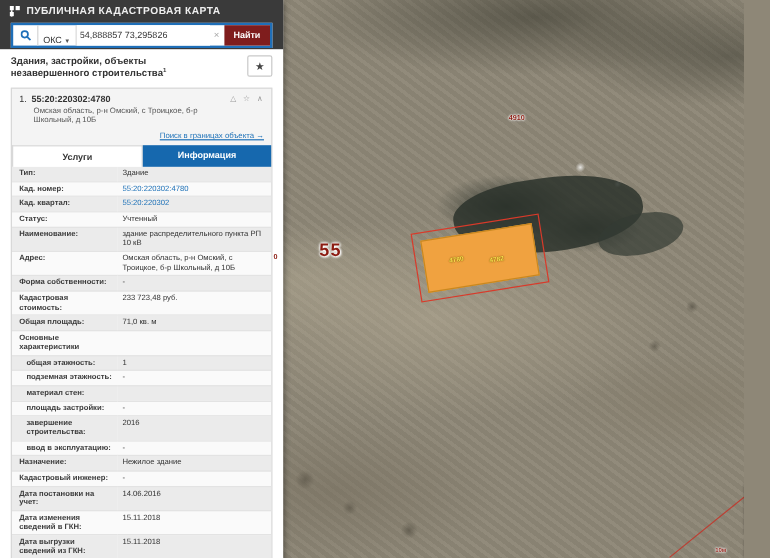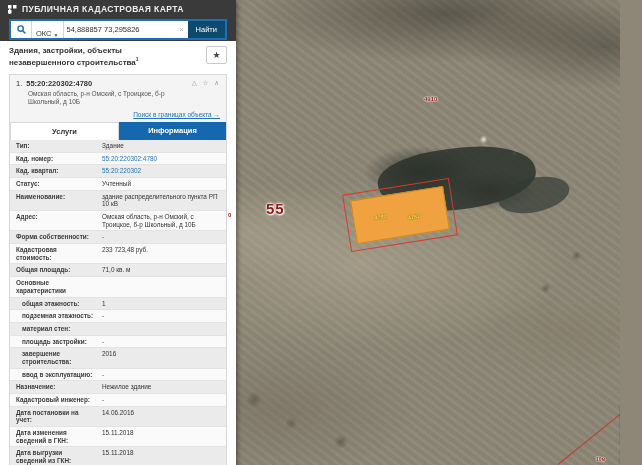--- a/index.html
+++ b/index.html
@@ -69,21 +69,21 @@
   .search-row{position:absolute;left:9px;right:9px;top:19px;height:17px;background:#fff;
       border:2px solid #1f6fb8;display:flex;align-items:stretch;}
   .search-icon-box{width:20px;display:flex;align-items:center;justify-content:center;}
   .cat-dd{display:flex;align-items:flex-end;gap:2px;padding:0 4px;border-left:1px solid #d5d5d5;
       border-right:1px solid #d5d5d5;font-size:7.5px;color:#333;cursor:pointer;white-space:nowrap;}
   .caret{font-size:5px;color:#555;}
   .search-input{flex:1;border:0;outline:0;font-size:7.5px;color:#333;padding:0 3px;min-width:0;
       font-family:"Liberation Sans",sans-serif;}
   .clear-x{width:12px;display:flex;align-items:center;justify-content:center;color:#aaa;
       font-size:8px;cursor:pointer;}
-  .find-btn{background:#0c4a6e;color:#fff;border:0;font-size:7.5px;font-weight:normal;
+  .find-btn{background:#7f1d1d;color:#fff;border:0;font-size:7.5px;font-weight:bold;
       padding:0 8px;cursor:pointer;font-family:"Liberation Sans",sans-serif;}
 
   .panel-title-row{display:flex;align-items:flex-start;justify-content:space-between;
       padding:5px 9px 4px 9px;}
   .panel-title{font-size:8px;font-weight:bold;color:#333;line-height:1.25;width:178px;}
   .panel-title sup{font-size:5px;}
   .fav-btn{width:19px;height:16px;border:1px solid #c9c9c9;border-radius:2px;background:#fff;
       display:flex;align-items:center;justify-content:center;font-size:9px;color:#444;cursor:pointer;}
 
   .result-card{margin:2px 9px 8px 9px;border:1px solid #d8d8d8;background:#f4f4f4;}

